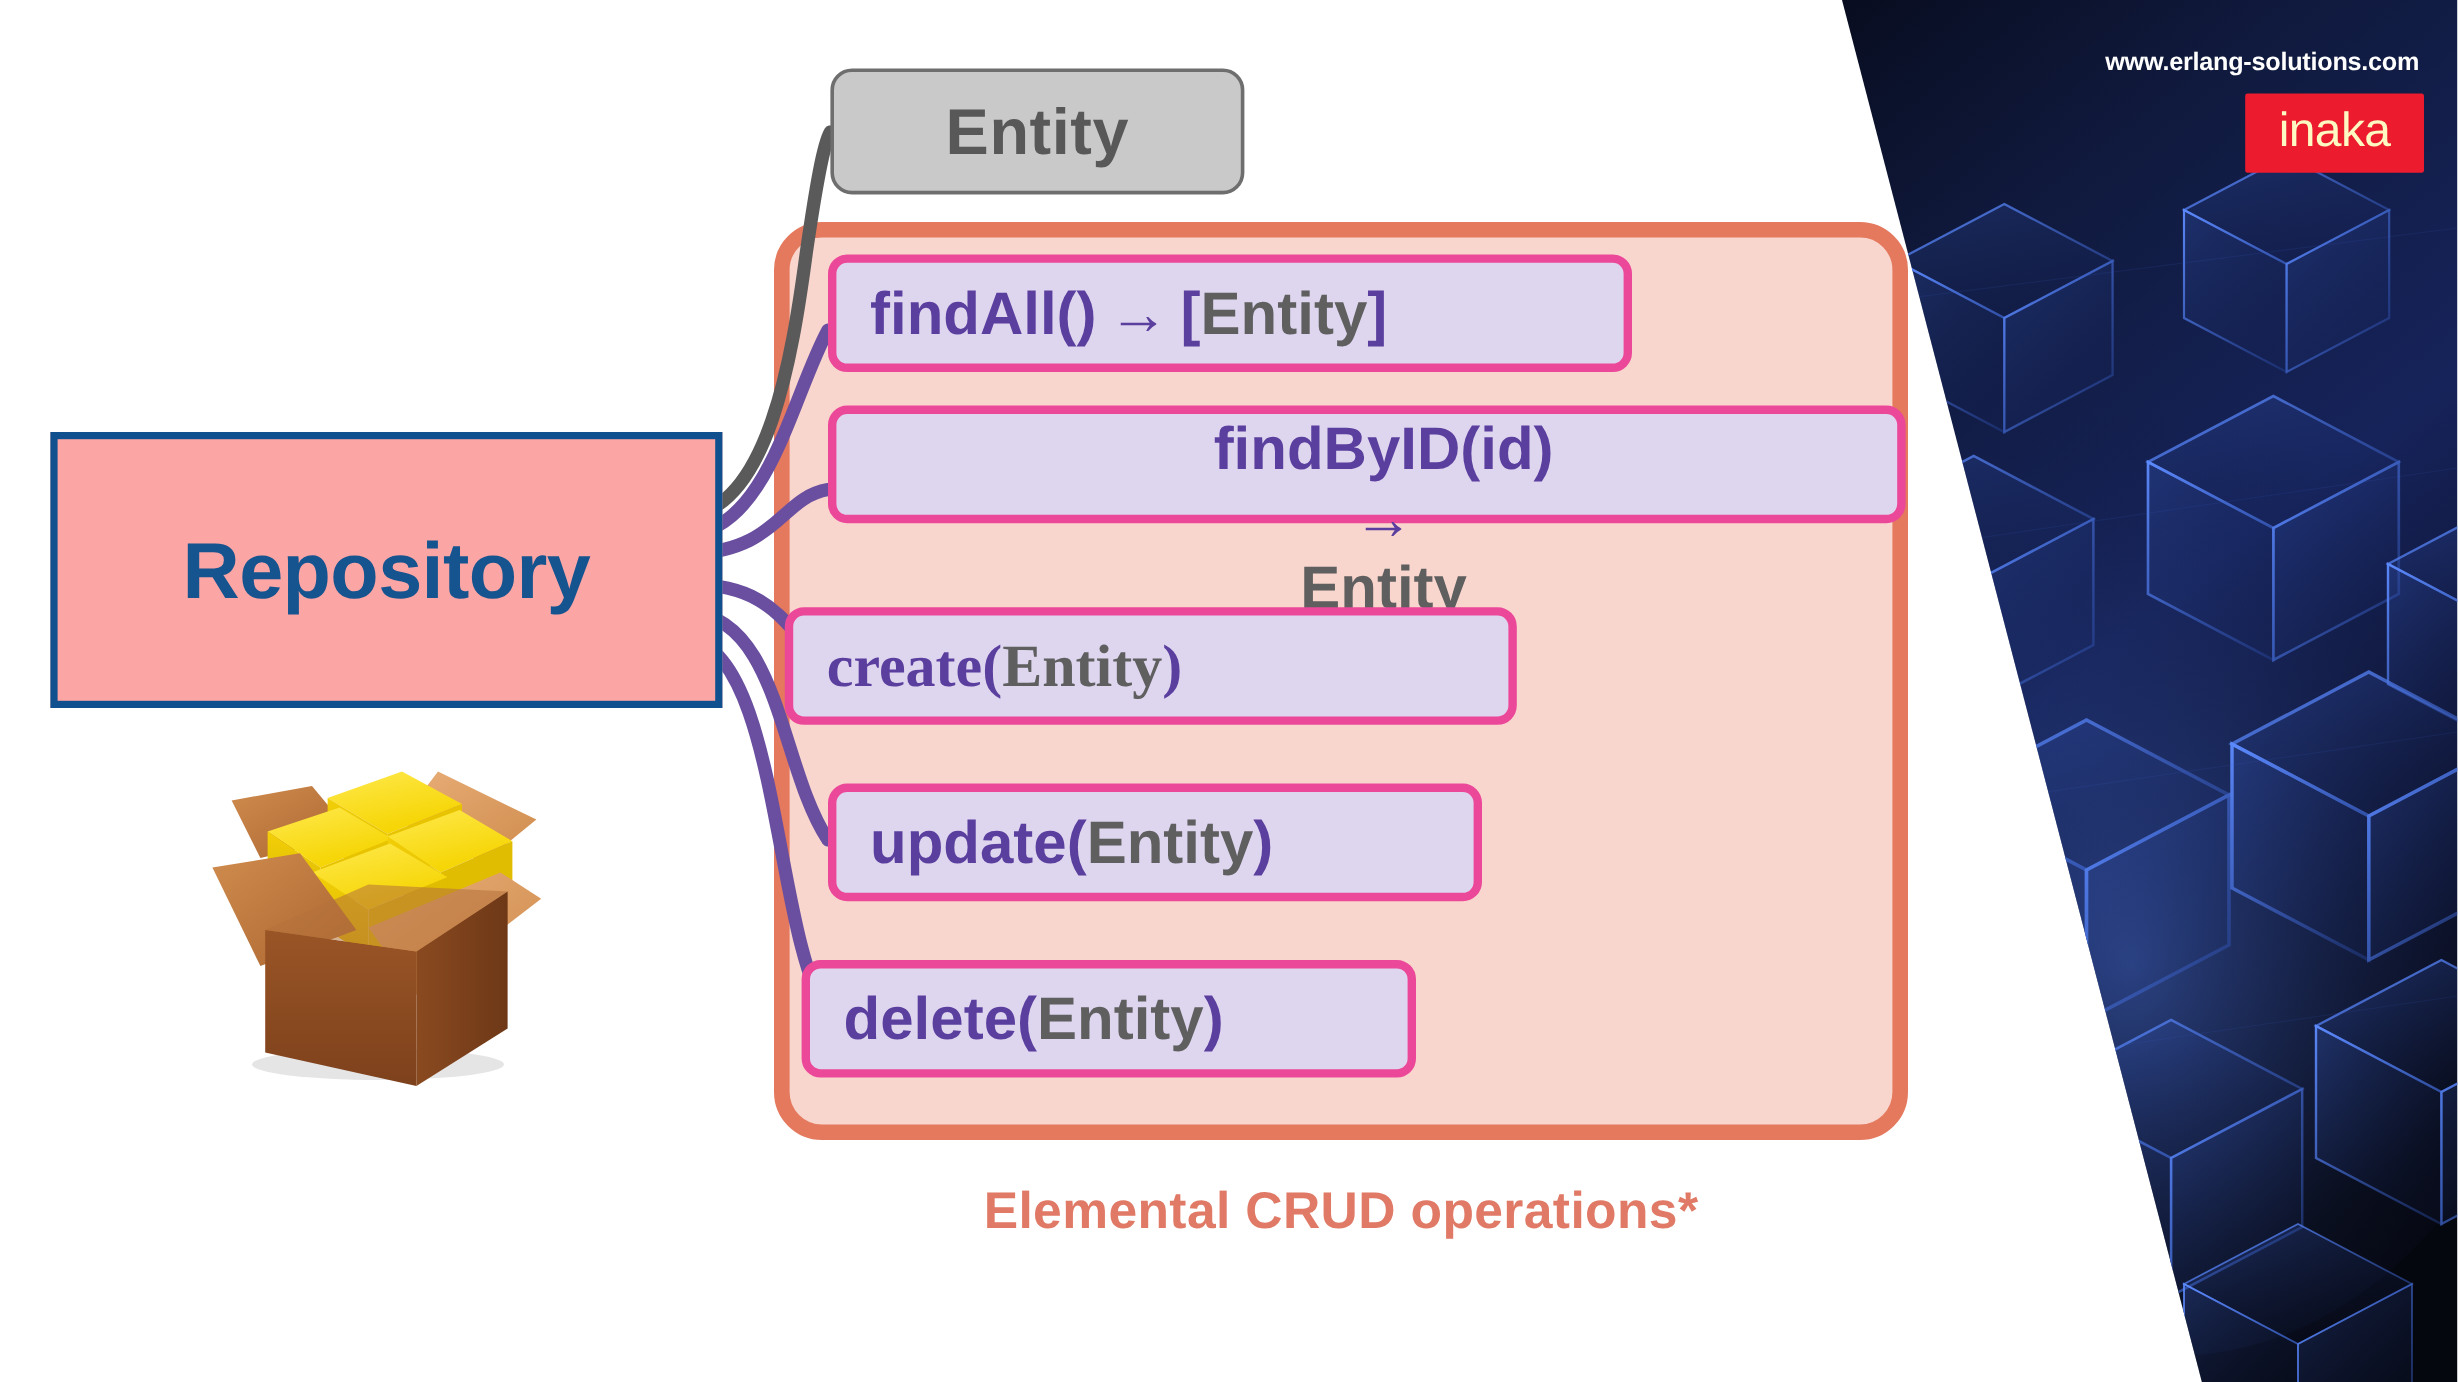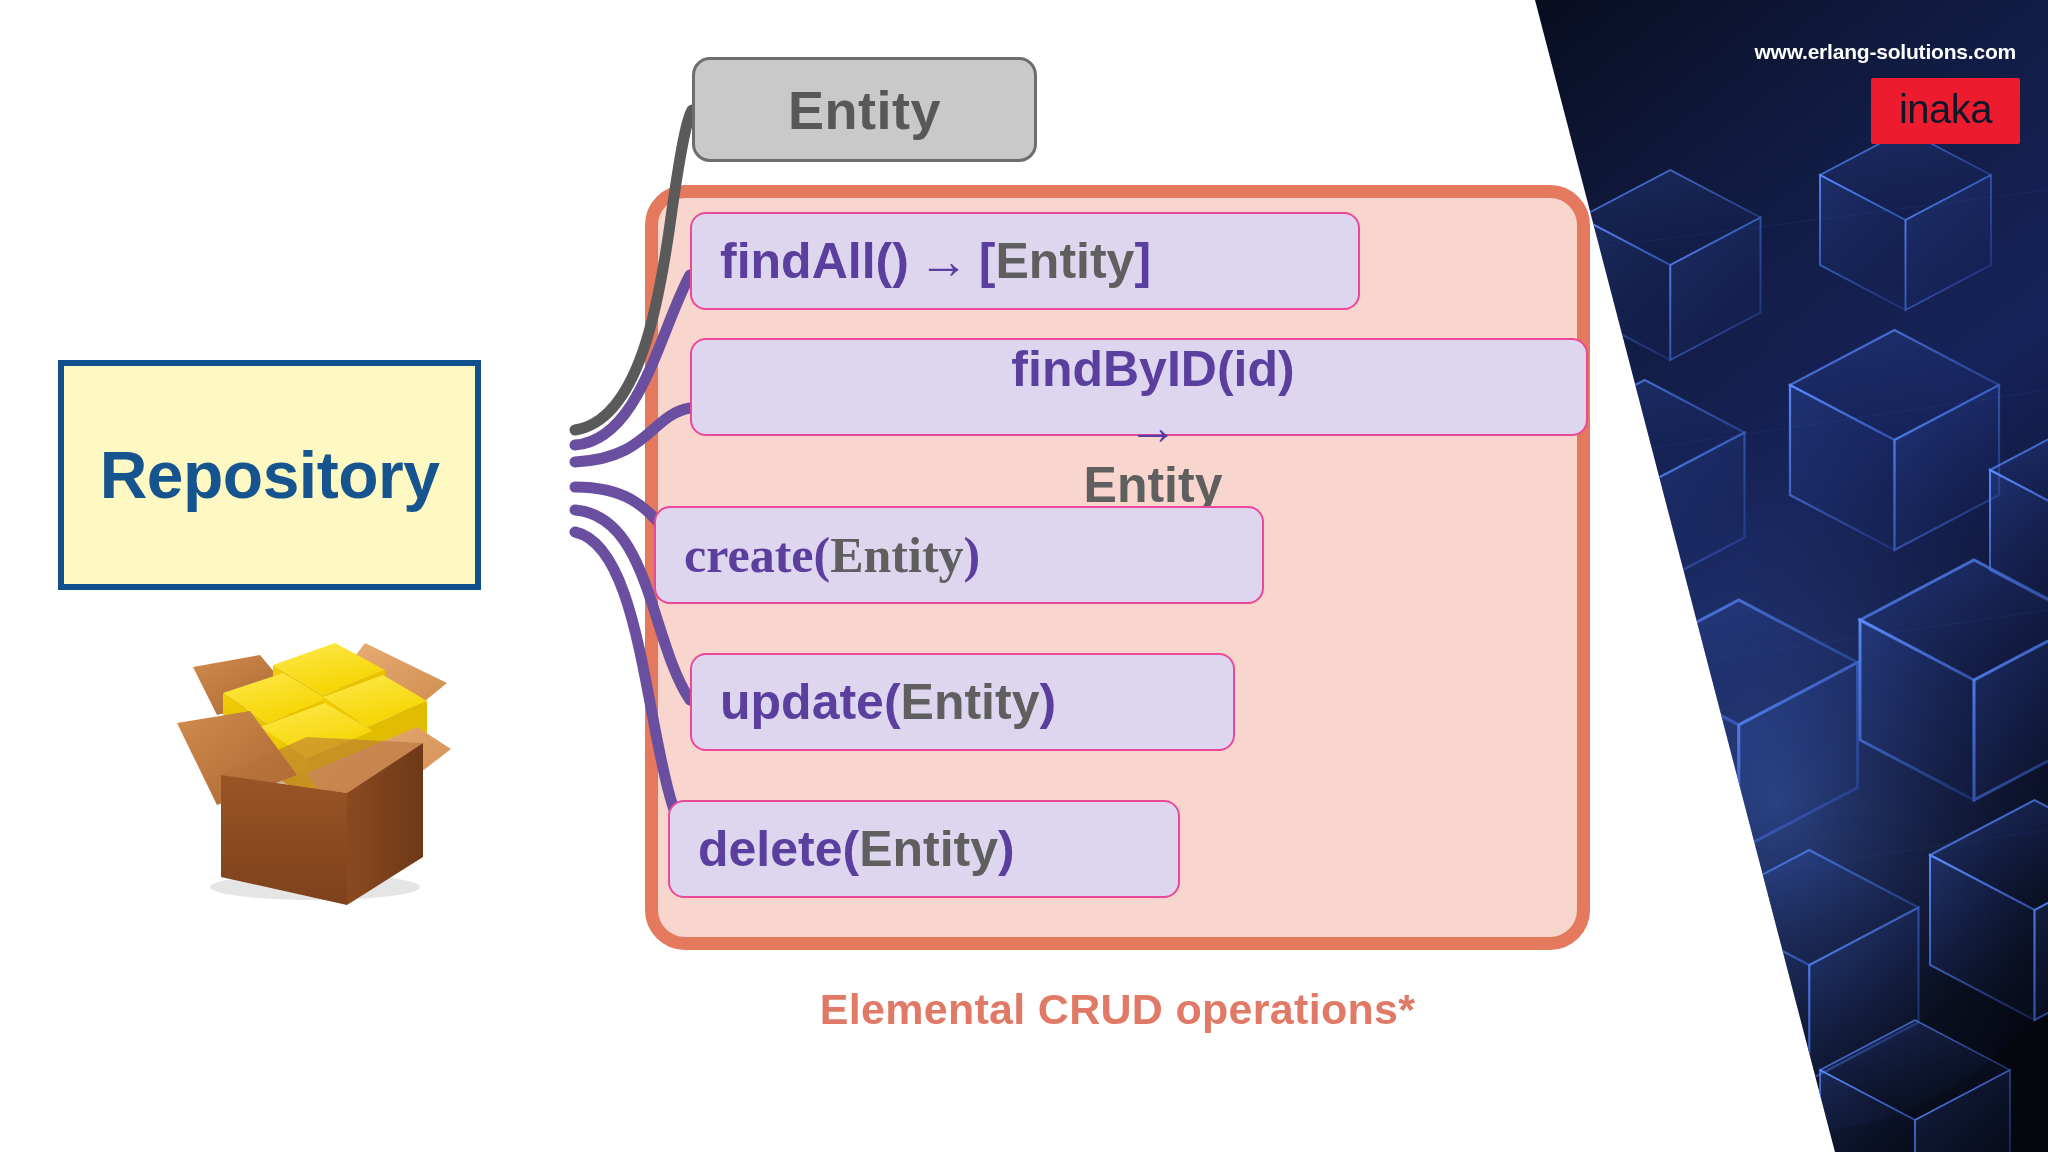--- a/index.html
+++ b/index.html
@@ -52,21 +52,21 @@
   }
   #logo-box {
     display: inline-block;
     background: #ec1c2e;
     padding: 11px 28px 15px 28px;
     border-radius: 2px;
   }
   #logo-text {
     font-size: 40px;
     font-weight: 400;
-    color: #0f172a;
+    color: #fef9c3;
     line-height: 1;
     letter-spacing: -0.5px;
   }
 
   
   #ops-panel {
     position: absolute;
     left: 645px;
     top: 185px;
     width: 945px;
@@ -95,43 +95,43 @@
   #entity-label {
     font-size: 54px;
     font-weight: bold;
     color: #585858;
     letter-spacing: 0.5px;
   }
 
   
   #repo-box {
     position: absolute;
-    left: 58px;
+    left: 42px;
     top: 360px;
-    width: 423px;
+    width: 560px;
     height: 230px;
-    background: #fef9c3;
+    background: #fca5a5;
     border: 6px solid #11508f;
     display: flex;
     align-items: center;
     justify-content: center;
     z-index: 25;
   }
   #repo-label {
     font-size: 66px;
     font-weight: bold;
     color: #15548f;
     letter-spacing: -0.5px;
   }
 
   
   .method-box {
     position: absolute;
     background: #ded5ef;
-    border: 2px solid #ec4899;
+    border: 7px solid #ec4899;
     border-radius: 16px;
     display: flex;
     align-items: center;
     padding-left: 28px;
     height: 98px;
     z-index: 20;
     white-space: nowrap;
   }
   .m-name {
     font-size: 50px;

